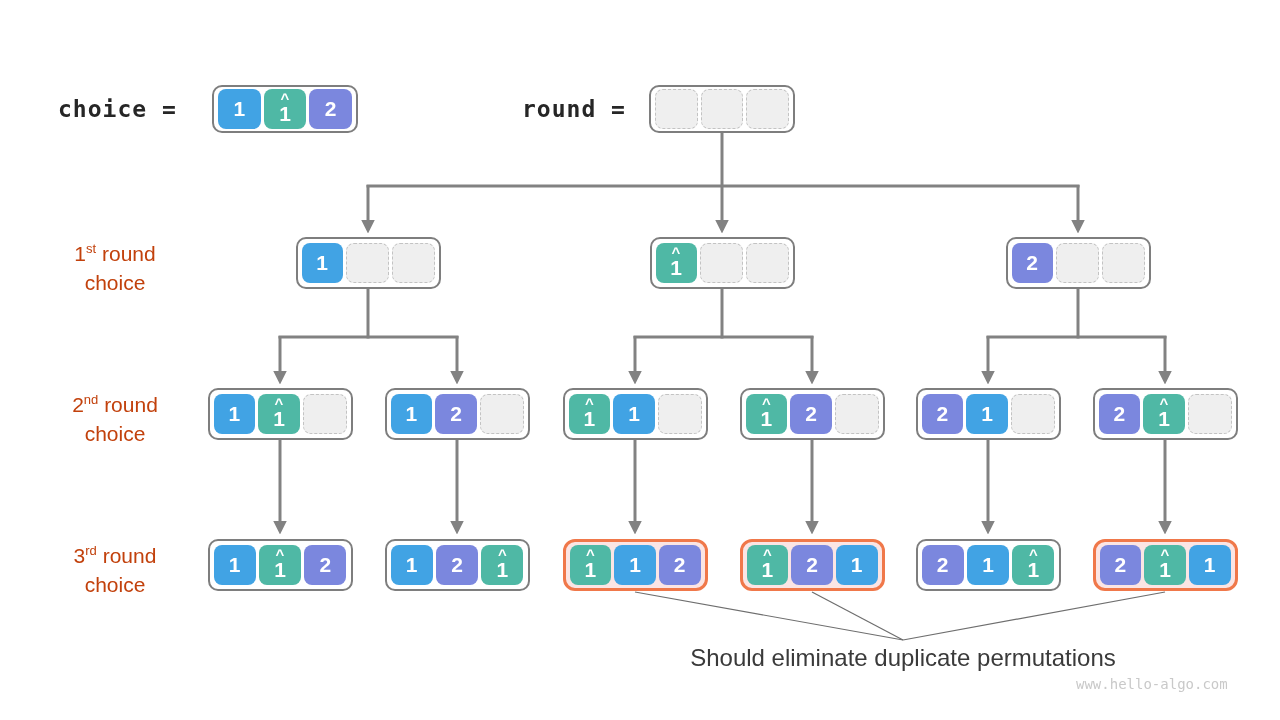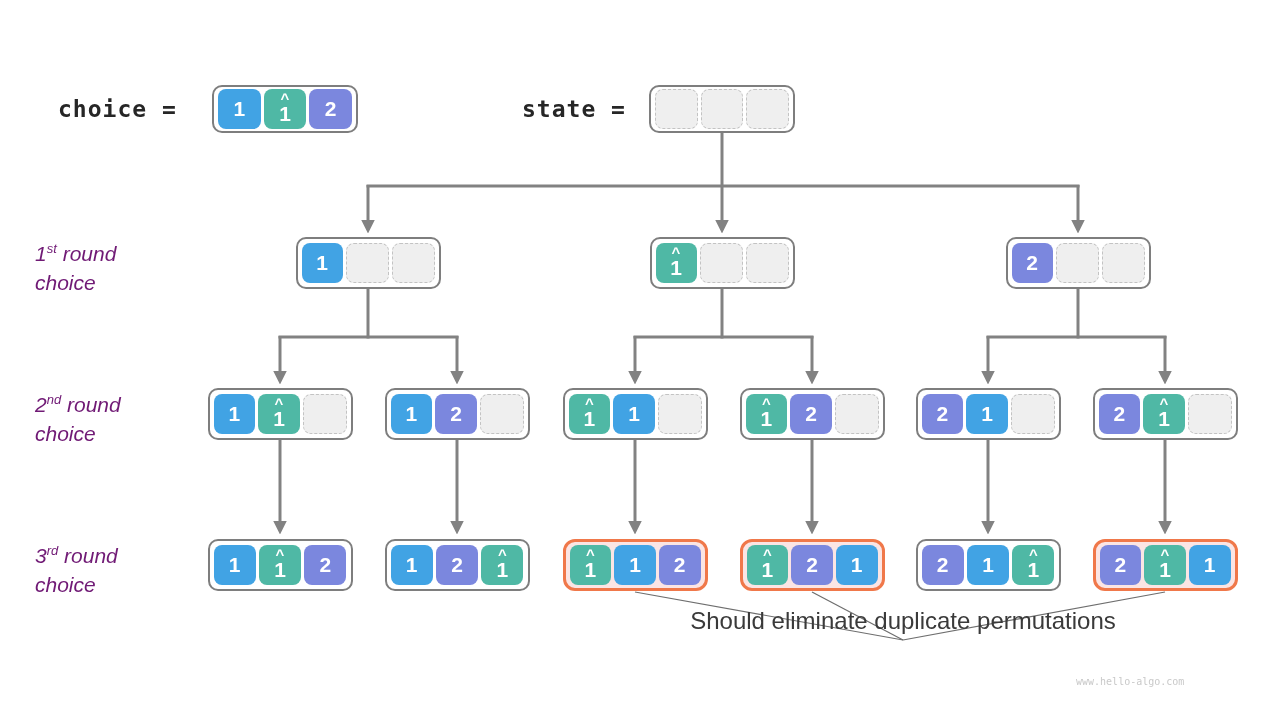--- a/index.html
+++ b/index.html
@@ -7,24 +7,24 @@
   #canvas{position:relative;width:1280px;height:720px;font-family:"Liberation Sans",sans-serif;background:#ffffff;}
   #connectors{position:absolute;left:0;top:0;z-index:1;}
   .mono-label{position:absolute;font-family:"DejaVu Sans Mono",monospace;font-weight:bold;font-size:23px;letter-spacing:1px;color:#262626;z-index:2;}
   .box{position:absolute;display:flex;align-items:center;gap:3px;background:#ffffff;border:2px solid #7e7e7e;border-radius:10px;padding:0 4px;box-sizing:border-box;z-index:2;}
   .box.highlight{border-width:3px;border-radius:12px;}
   .cell{flex:1;height:40px;border-radius:8px;display:flex;align-items:center;justify-content:center;color:#ffffff;font-weight:bold;font-size:21px;box-sizing:border-box;}
   .cell.empty{background:#efefef;border:1.5px dashed #c3c3c3;}
   .hat-stack{display:flex;flex-direction:column;align-items:center;}
   .hat-glyph{font-size:15px;line-height:9px;height:9px;}
   .digit{font-size:21px;line-height:21px;}
-  .row-label{position:absolute;width:160px;text-align:left;font-size:21px;line-height:29px;color:#701a75;z-index:2;font-style:italic;}
+  .row-label{position:absolute;width:160px;text-align:center;font-size:21px;line-height:29px;color:#c2410c;z-index:2;}
   .row-label sup{font-size:13px;}
   .note{position:absolute;width:600px;text-align:center;font-size:24px;color:#3a3a3a;z-index:2;}
-  .watermark{position:absolute;font-family:"DejaVu Sans Mono",monospace;font-size:10px;color:#c9c9c9;z-index:2;text-align:center;}
+  .watermark{position:absolute;font-family:"DejaVu Sans Mono",monospace;font-size:14px;color:#c9c9c9;z-index:2;text-align:center;}
 </style>
 </head>
 <body>
 
 <div id="canvas">
 
   <svg id="connectors" width="1280" height="720">
       <defs>
         <marker id="arrow" viewBox="0 0 10 10" refX="7.5" refY="5" markerWidth="4.6" markerHeight="4.6" orient="auto">
           <path d="M0,0 L10,5 L0,10 z" fill="#828282"></path>
@@ -52,21 +52,21 @@
       <line x1="635" y1="440" x2="635" y2="531" stroke="#828282" stroke-width="3" marker-end="url(#arrow)"></line>
       <line x1="812" y1="440" x2="812" y2="531" stroke="#828282" stroke-width="3" marker-end="url(#arrow)"></line>
       <line x1="988" y1="440" x2="988" y2="531" stroke="#828282" stroke-width="3" marker-end="url(#arrow)"></line>
       <line x1="1165" y1="440" x2="1165" y2="531" stroke="#828282" stroke-width="3" marker-end="url(#arrow)"></line>
       <line x1="635" y1="592" x2="903" y2="640" stroke="#6e6e6e" stroke-width="1.2"></line>
       <line x1="812" y1="592" x2="903" y2="640" stroke="#6e6e6e" stroke-width="1.2"></line>
       <line x1="1165" y1="592" x2="903" y2="640" stroke="#6e6e6e" stroke-width="1.2"></line>
     </svg>
 
   <div class="mono-label" style="left:58px;top:96px;">choice =</div>
-  <div class="mono-label" style="left:522px;top:96px;">state =</div>
+  <div class="mono-label" style="left:522px;top:96px;">round =</div>
 
   <div class="row-label" style="left:35px;top:234px;">
     <span>1</span><sup>st</sup><span> round</span><br>
     <span>choice</span>
   </div>
   <div class="row-label" style="left:35px;top:385px;">
     <span>2</span><sup>nd</sup><span> round</span><br>
     <span>choice</span>
   </div>
   <div class="row-label" style="left:35px;top:536px;">
@@ -215,15 +215,15 @@
         <div class="cell" style="background: rgb(79, 184, 165);">
           <div class="hat-stack">
             <span class="hat-glyph">^</span>
             <span class="digit">1</span>
           </div>
         </div>
         <div class="cell" style="background: rgb(65, 163, 228);">1</div>
       </div>
     </div>
 
-  <div class="note" style="left:603px;top:607px;">Should eliminate duplicate permutations</div>
+  <div class="note" style="left:603px;top:644px;">Should eliminate duplicate permutations</div>
   <div class="watermark" style="left:1076px;top:676px;">www.hello-algo.com</div>
 </div>
 
 </body></html>

